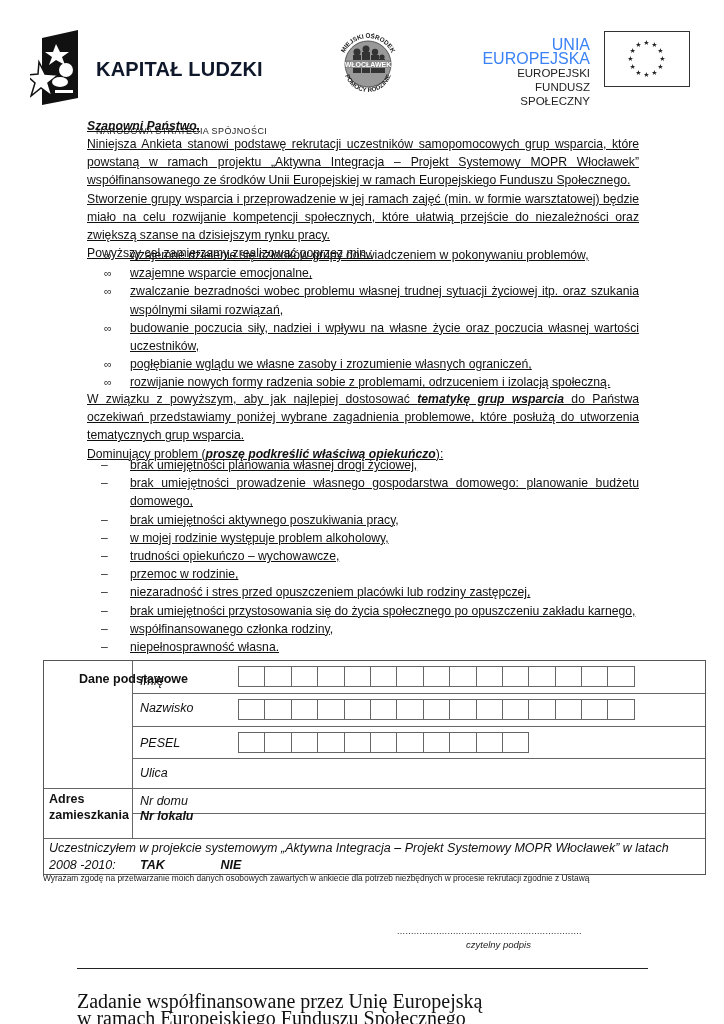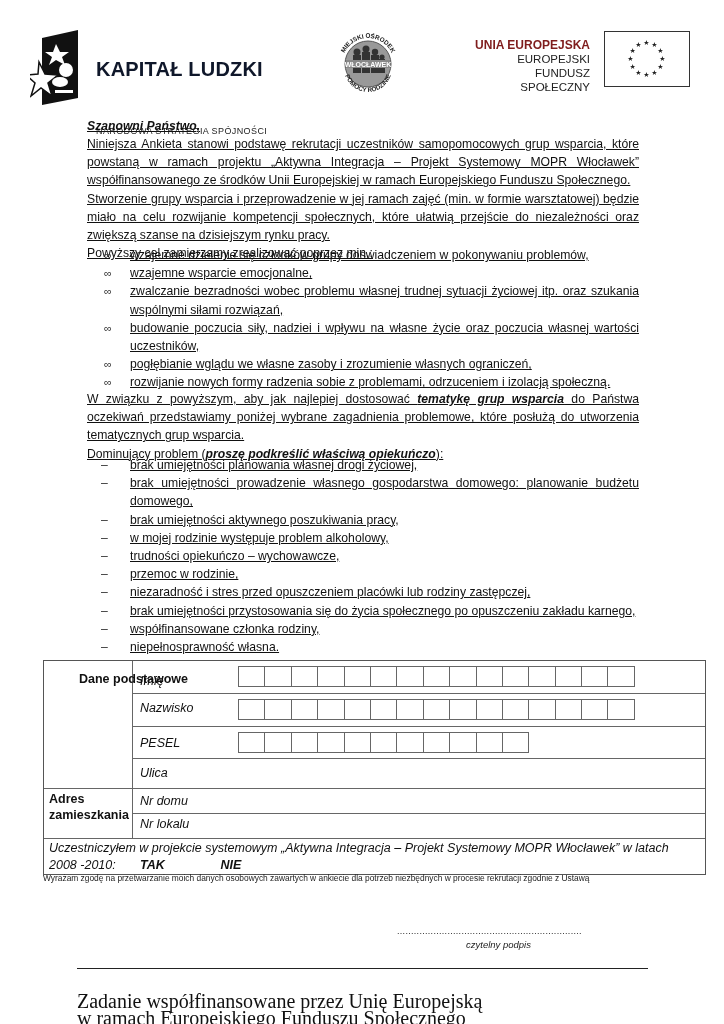--- a/index.html
+++ b/index.html
@@ -13,21 +13,21 @@
     
     #kl-logo { left: 30px; top: 30px; width: 240px; height: 75px; }
     #kl-symbol { left: 0; top: 0; width: 60px; height: 75px; }
     #kl-title { left: 66px; top: 28px; font-size: 20px; font-weight: bold; letter-spacing: 0.2px; color: #0f172a; }
     #kl-sub { left: 66px; top: 52px; font-size: 9px; letter-spacing: 0.4px; color: #222; margin-top: 44px; }
 
     #mopr-logo { left: 333px; top: 28px; width: 70px; height: 70px; }
 
     #eu-block { left: 465px; top: 28px; width: 225px; height: 62px; }
     #eu-text { right: 100px; top: 10px; text-align: right; font-size: 11.5px; line-height: 14px; color: #222; }
-    #eu-text .t1 { font-weight: bold; font-size: 12px; color: #7f1d1d; }
+    #eu-text .t1 { font-weight: normal; font-size: 16px; color: #3b82f6; }
     #eu-flag { right: 0; top: 3px; width: 86px; height: 56px; border: 1.5px solid #333; box-sizing: border-box; background: #fff; }
 
     
     .doc {
       font-size: 12.2px; line-height: 18.2px; color: #111; text-decoration: underline;
     }
     .justify { text-align: justify; text-align-last: left; }
     #greeting { left: 87px; top: 117px; font-style: italic; font-weight: bold; }
     #intro { left: 87px; top: 135px; width: 552px; }
     #goal-list { left: 87px; top: 246px; width: 552px; }
@@ -155,21 +155,21 @@
 
 <div id="problem-list" class="abs doc">
   <div class="item justify"><span class="dash">–</span><span>brak umiejętności planowania własnej drogi życiowej,</span></div>
   <div class="item justify"><span class="dash">–</span><span>brak umiejętności prowadzenie własnego gospodarstwa domowego: planowanie budżetu domowego,</span></div>
   <div class="item justify"><span class="dash">–</span><span>brak umiejętności aktywnego poszukiwania pracy,</span></div>
   <div class="item justify"><span class="dash">–</span><span>w mojej rodzinie występuje problem alkoholowy,</span></div>
   <div class="item justify"><span class="dash">–</span><span>trudności opiekuńczo – wychowawcze,</span></div>
   <div class="item justify"><span class="dash">–</span><span>przemoc w rodzinie,</span></div>
   <div class="item justify"><span class="dash">–</span><span>niezaradność i stres przed opuszczeniem placówki lub rodziny zastępczej,</span></div>
   <div class="item justify"><span class="dash">–</span><span>brak umiejętności przystosowania się do życia społecznego po opuszczeniu zakładu karnego,</span></div>
-  <div class="item justify"><span class="dash">–</span><span>współfinansowane członka rodziny,</span></div>
+  <div class="item justify"><span class="dash">–</span><span>współfinansowanego członka rodziny,</span></div>
   <div class="item justify"><span class="dash">–</span><span>niepełnosprawność własna.</span></div>
 </div>
 
 <div id="form-table" class="abs">
   <div id="col-divider"></div>
 
   <div class="group-label" style="top:10px;margin-left:30px;">Dane podstawowe</div>
   <div class="group-label" style="top:130px; width:80px;">Adres zamieszkania</div>
 
   <div class="field-label" style="top:13px;">Imię</div>
@@ -229,21 +229,21 @@
   <div class="row-line" style="top:97px;"></div>
 
   <div class="field-label" style="top:105px;">Ulica</div>
   <div class="abs" style="left:195px; top:100px; width:460px; height:26px;"></div>
   <div class="full-line" style="top:127px;"></div>
 
   <div class="field-label" style="top:133px;">Nr domu</div>
   <div class="abs" style="left:195px; top:129px; width:460px; height:22px;"></div>
   <div class="row-line" style="top:152px;"></div>
 
-  <div class="field-label" style="top:156px;">Nr lokalu</div>
+  <div class="field-label" style="top:148px;font-weight:bold;">Nr lokalu</div>
   <div class="abs" style="left:195px; top:154px; width:460px; height:22px;"></div>
   <div class="full-line" style="top:177px;"></div>
 
   <div id="participation">
     <span>Uczestniczyłem w projekcie systemowym „Aktywna Integracja – Projekt Systemowy MOPR Włocławek” w latach 2008 -2010:</span>&nbsp;&nbsp;&nbsp;&nbsp;&nbsp;&nbsp;&nbsp;<span class="yes">TAK</span>&nbsp;&nbsp;&nbsp;&nbsp;&nbsp;&nbsp;&nbsp;&nbsp;&nbsp;&nbsp;&nbsp;&nbsp;&nbsp;&nbsp;&nbsp;&nbsp;<span class="no">NIE</span>
   </div>
 </div>
 
 <div id="consent" class="abs">
   <div>Wyrażam  zgodę  na  przetwarzanie moich danych osobowych zawartych w ankiecie dla potrzeb niezbędnych w procesie rekrutacji zgodnie z Ustawą</div>

